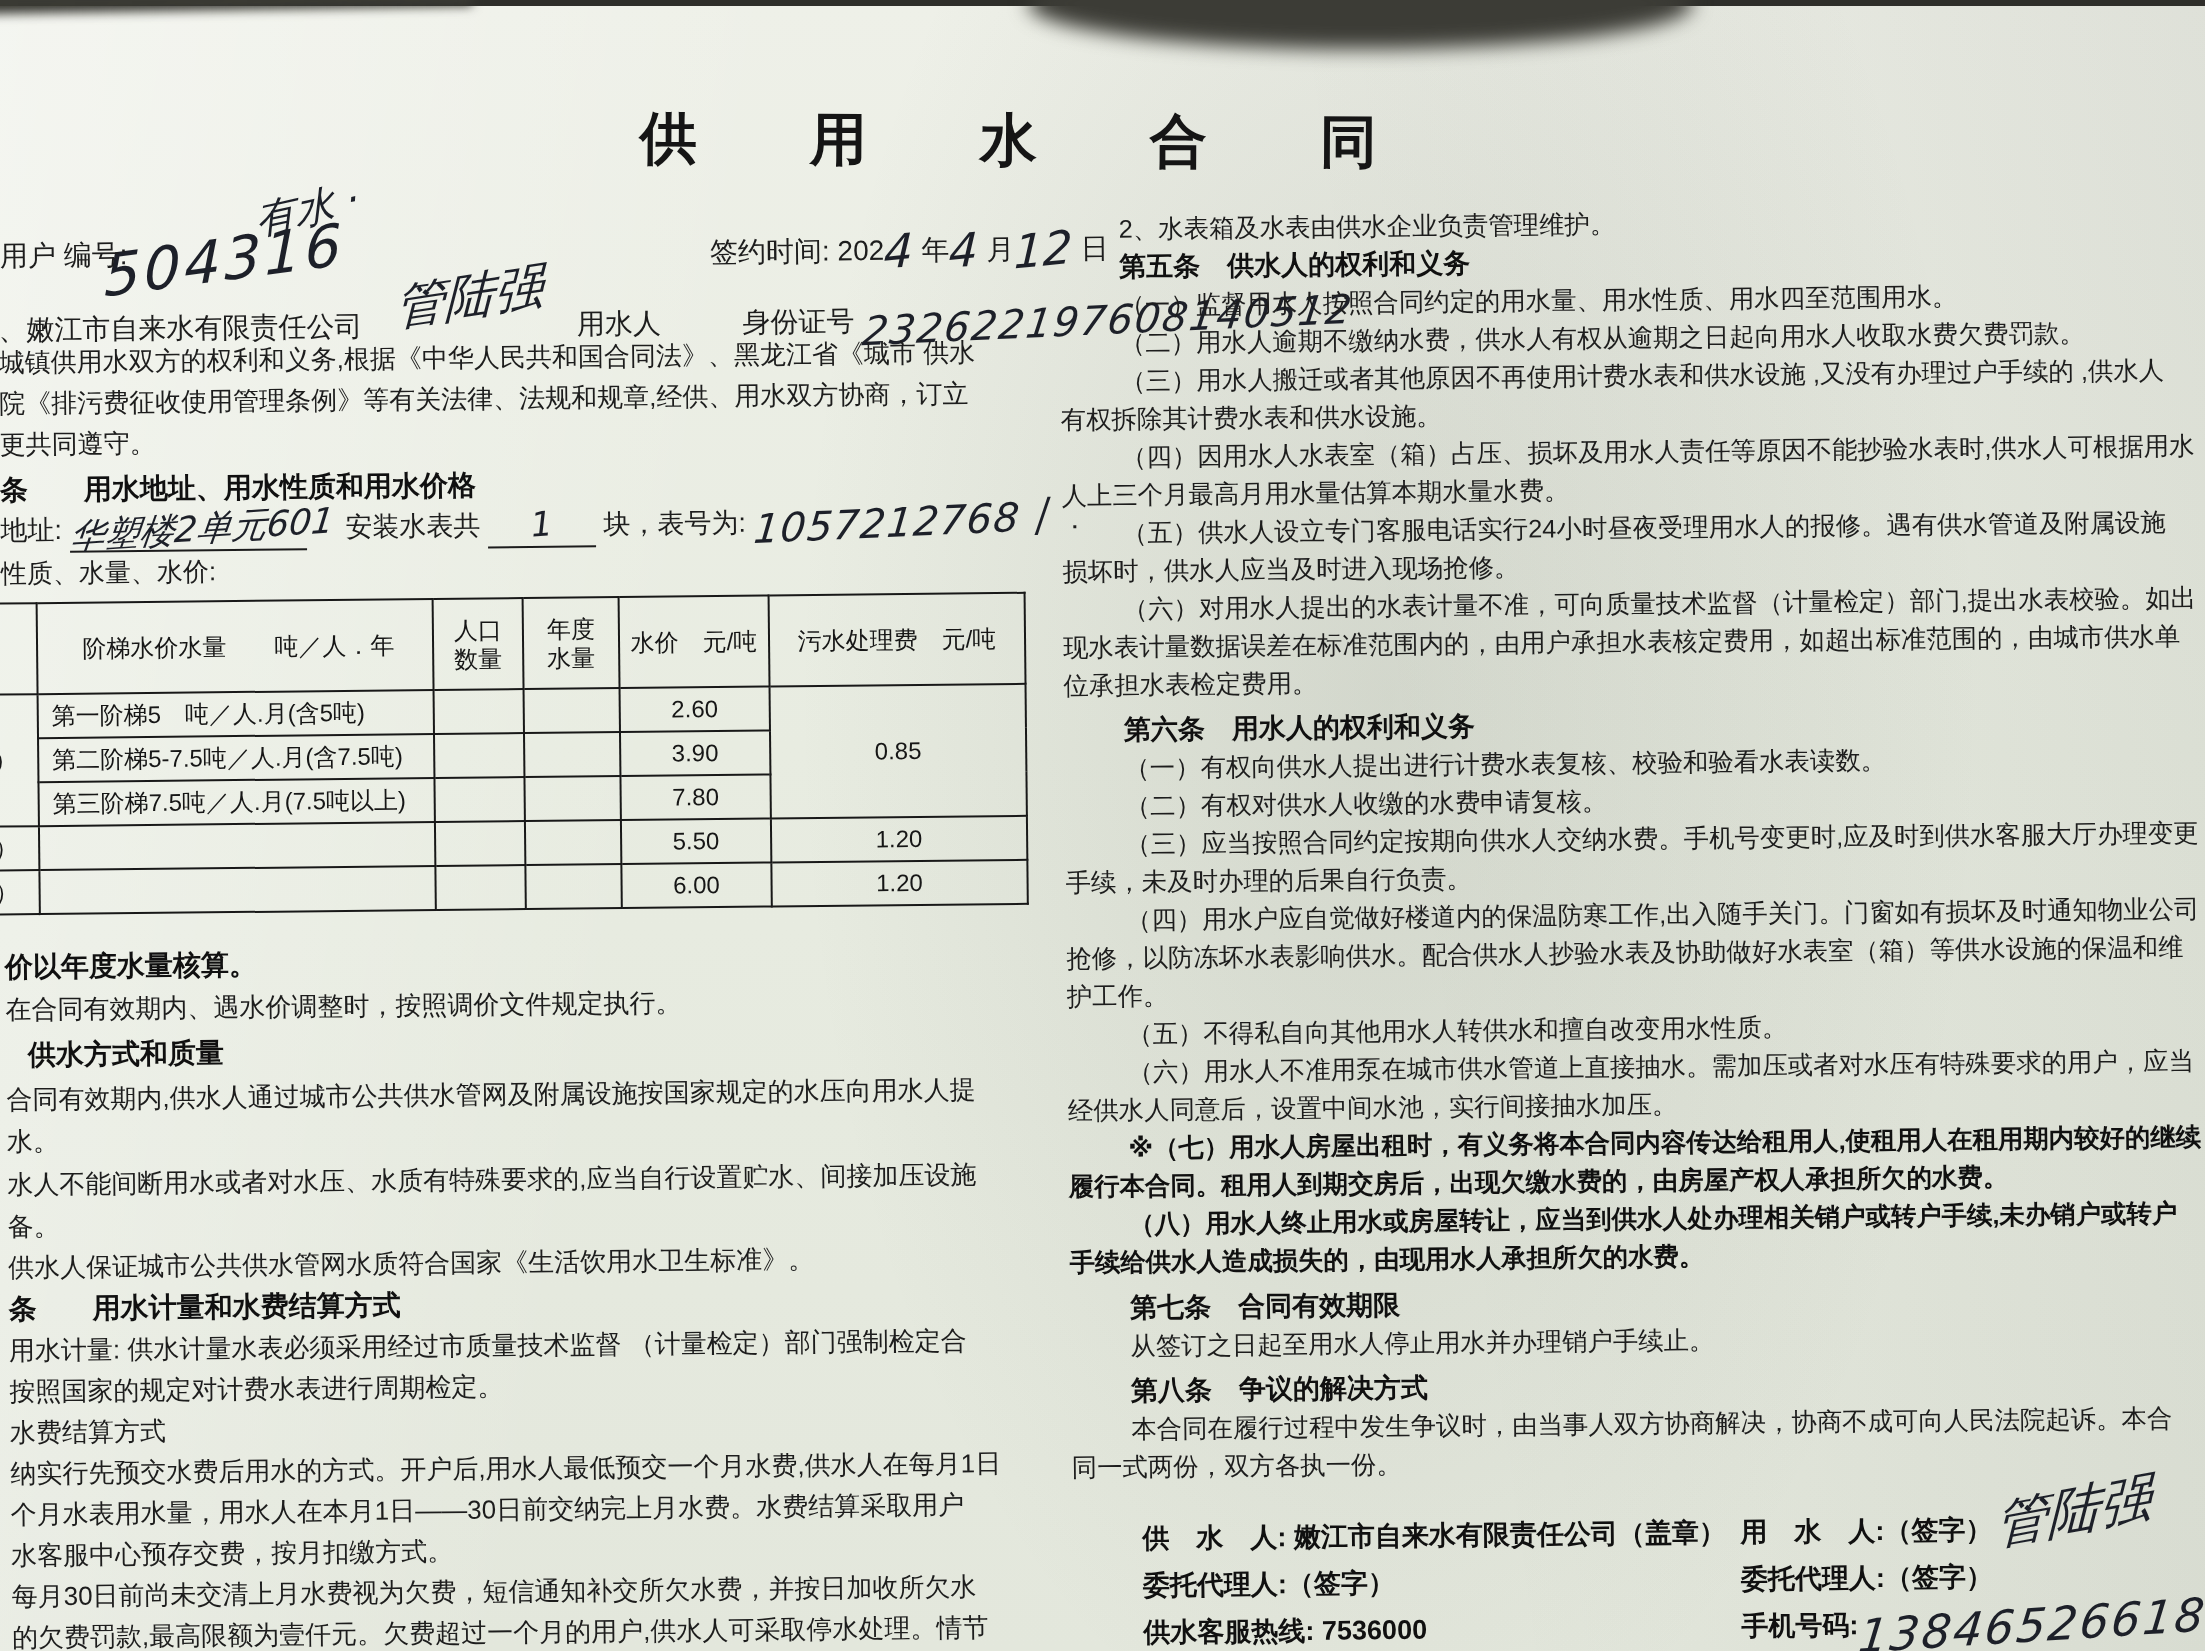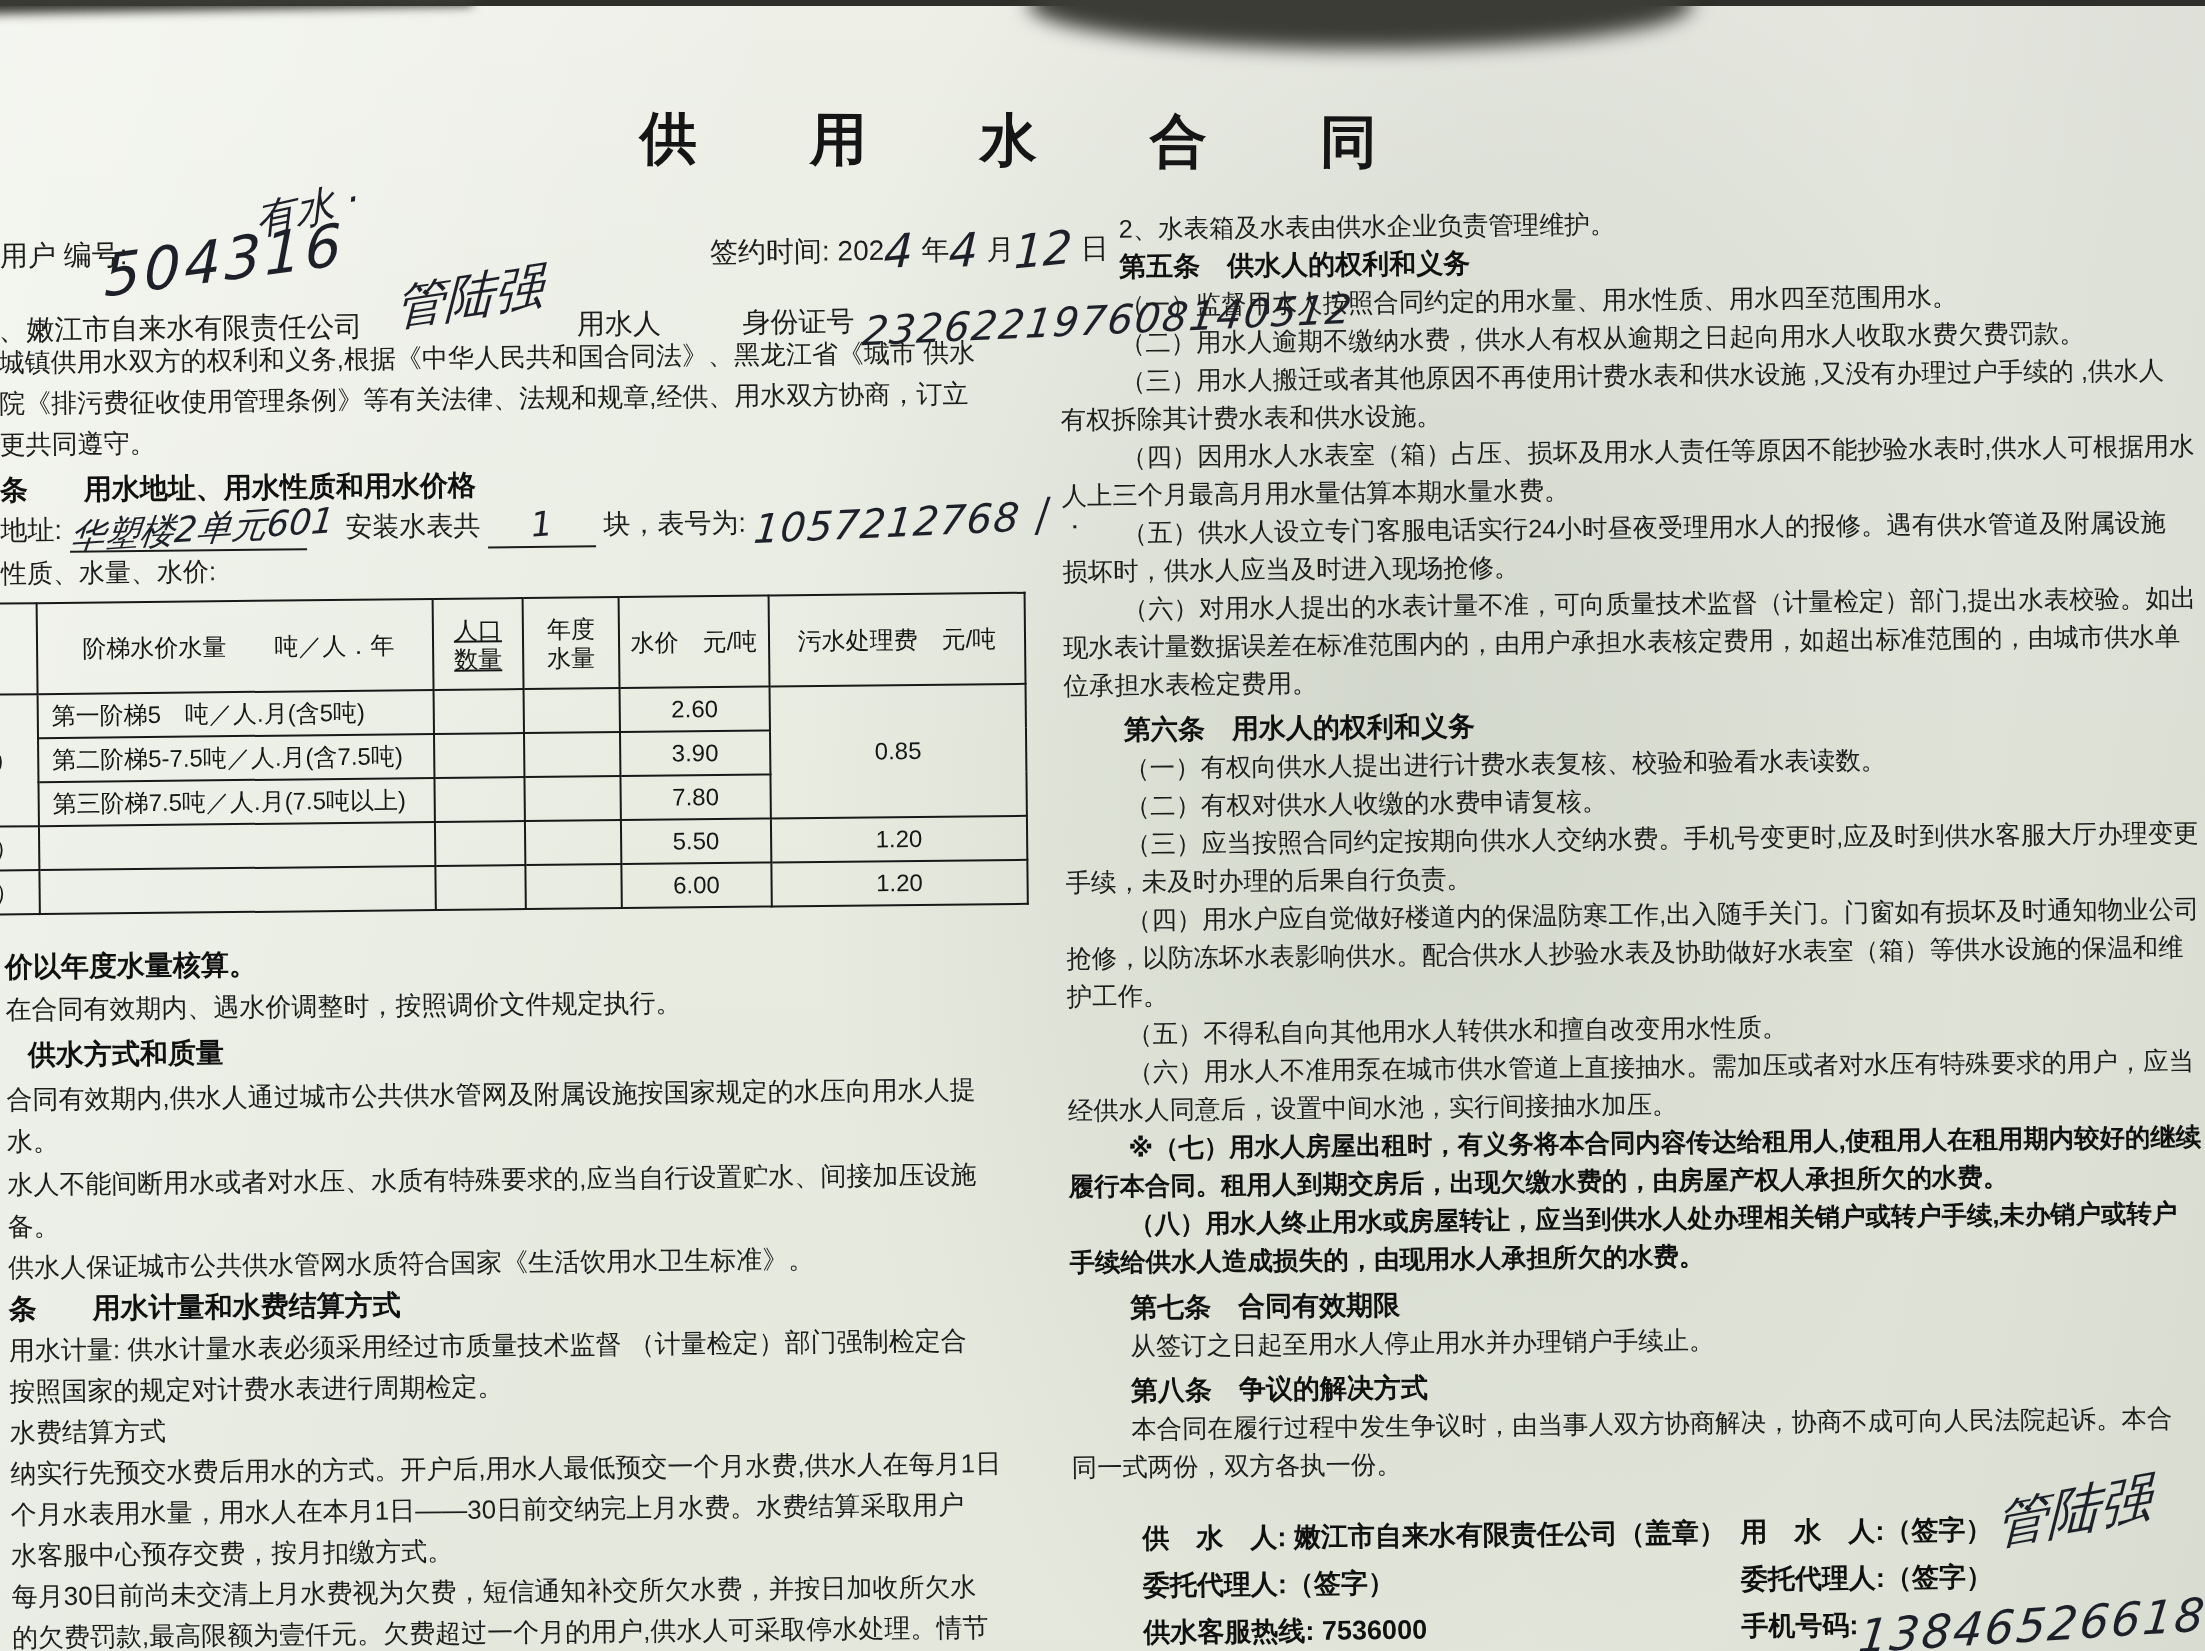--- a/index.html
+++ b/index.html
@@ -126,21 +126,21 @@
       <span class="hw hw-meter">1057212768丨</span><span>．</span>
     </div>
 
     <div class="line">性质、水量、水价:</div>
 
     <table class="price">
       <tbody>
           <tr class="hdr">
         <td class="c0"></td>
         <td class="c-label" style="text-align:center;">阶梯水价水量　　吨／人．年</td>
-        <td class="two-line" style="width:76px;text-decoration:underline;">
+        <td class="two-line" style="width:76px;">
           <span>人口</span>
           <span>数量</span>
         </td>
         <td class="two-line" style="width:82px;">
           <span>年度</span>
           <span>水量</span>
         </td>
         <td style="width:136px;">水价　元/吨</td>
         <td style="width:242px;">污水处理费　元/吨</td>
       </tr>

